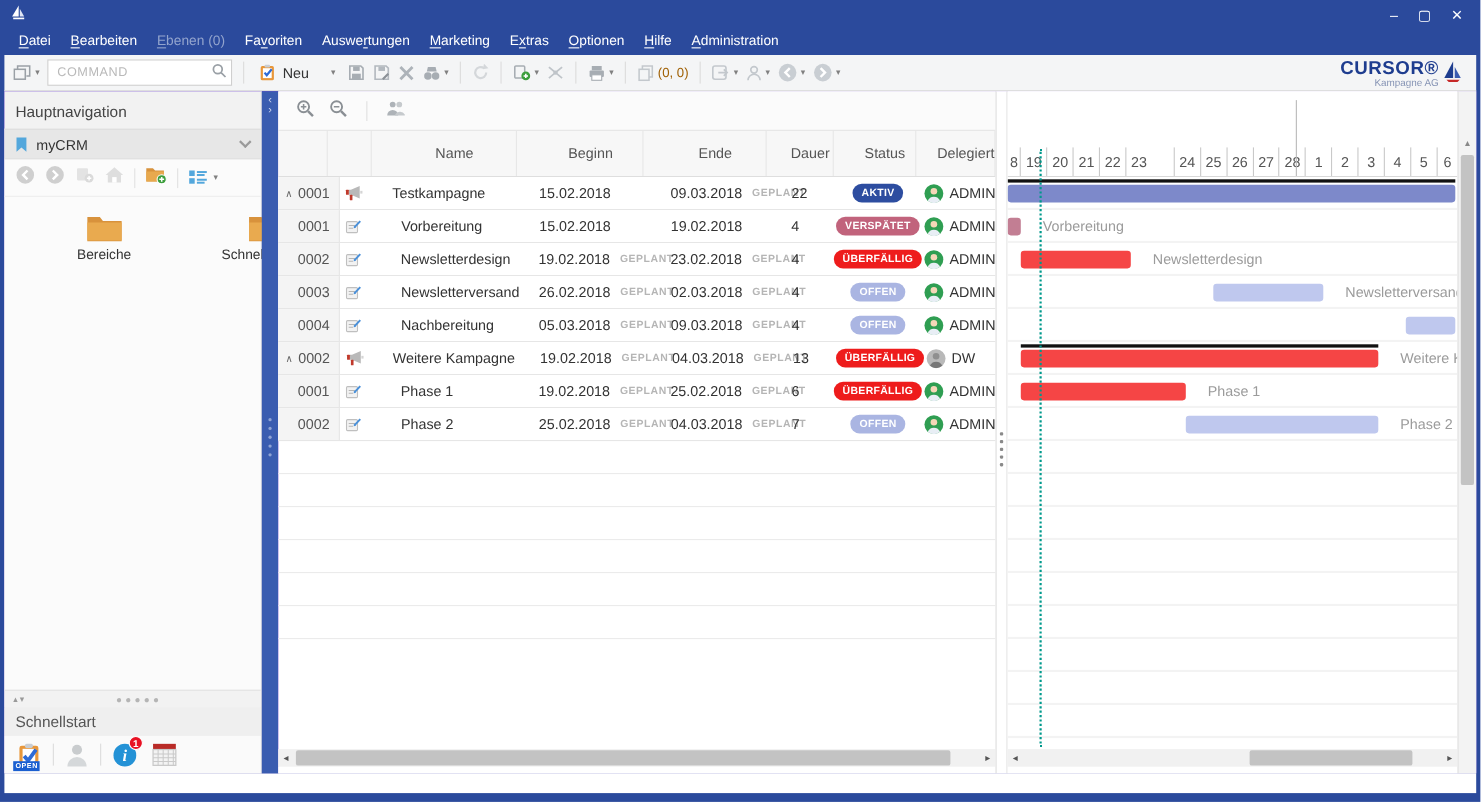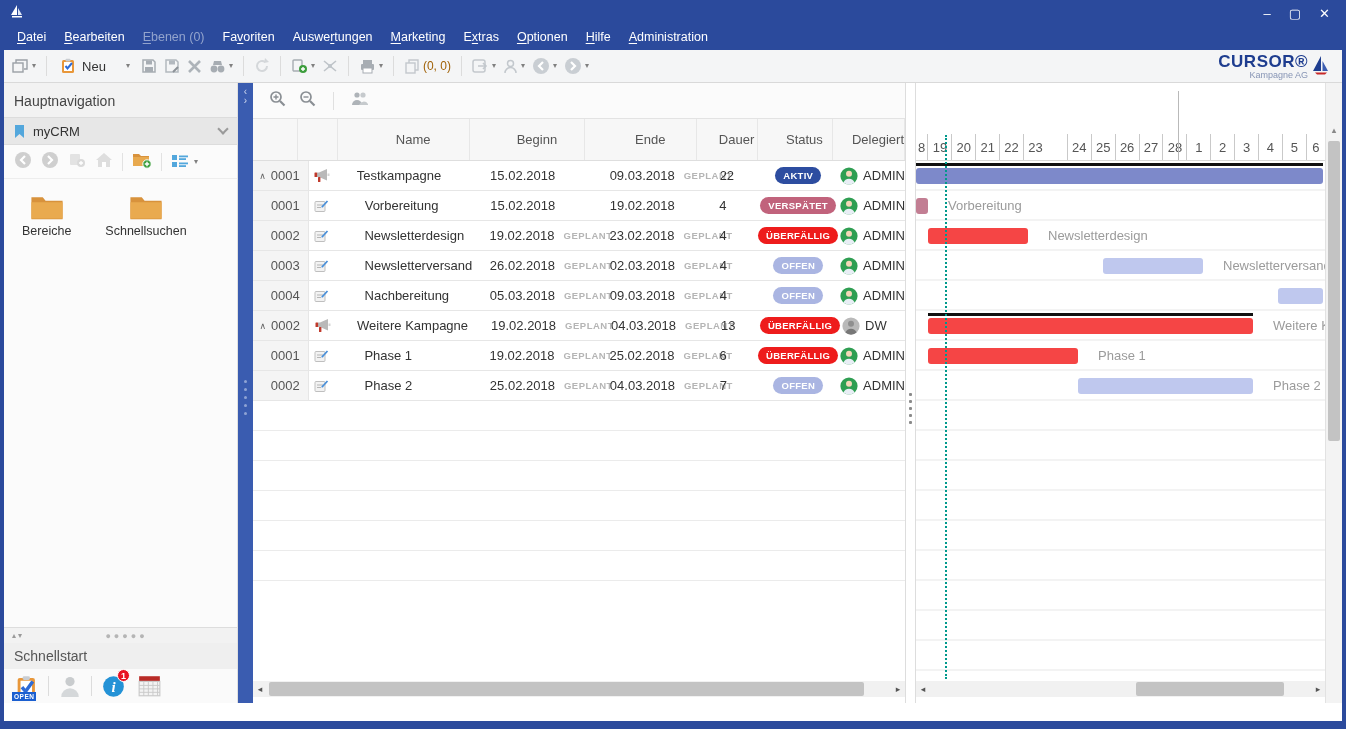--- a/index.html
+++ b/index.html
@@ -41,21 +41,21 @@
   
   .sidebar { width:234px; background:#f2f2f2; display:flex; flex-direction:column; border-right:1px solid #e0e0e0;}
   .side-title { height:34px; line-height:36px; padding-left:10px; font-size:14px; color:#444; }
   .workspace { height:28px; background:#e7e7e7; border-top:1px solid #dcdcdc; border-bottom:1px solid #dcdcdc;
                display:flex; align-items:center; padding:0 10px; gap:8px; }
   .workspace .lbl { font-size:13px; color:#333; flex:1; }
   .chev-down { width:8px; height:8px; border-right:2px solid #9a9a9a; border-bottom:2px solid #9a9a9a; transform:rotate(45deg); margin-top:-4px; }
   .side-tools { height:34px; background:#fbfbfb; display:flex; align-items:center; gap:9px; padding:0 10px; border-bottom:1px solid #ededed;}
   .st-sep { width:1px; height:18px; background:#e2e2e2; }
   .folders { flex:1; background:#fbfbfb; display:flex; gap:34px; padding:14px 18px; align-items:flex-start; border-bottom:1px solid #ddd;}
-  .folder { display:flex; flex-direction:column; align-items:center; gap:4px; }
+  .folder { display:flex; flex-direction:column; align-items:center; gap:4px;margin-left:48px; }
   .folder .lbl { font-size:12.5px; color:#333; }
   .side-split { height:15px; display:flex; align-items:center; background:#f2f2f2; padding:0 8px; }
   .side-split .arr { font-size:8px; color:#9a9a9a; margin-right:2px; }
   .side-split .dots { flex:1; text-align:center; color:#b5b5b5; font-size:9px; letter-spacing:3px; }
   .qs-title { height:26px; line-height:27px; padding-left:10px; font-size:14px; color:#555; background:#efefef; }
   .qs-icons { height:34px; background:#fafafa; display:flex; align-items:center; gap:6px; padding:0 8px; }
   .qs-sep { width:1px; height:20px; background:#dcdcdc; }
   .qs-item { position:relative; width:30px; display:flex; justify-content:center; }
   .badge-red { position:absolute; top:-6px; right:-2px; background:#e81123; color:#fff; border-radius:50%;
                width:13px; height:13px; font-size:9px; font-weight:bold; text-align:center; line-height:13px; border:1px solid #fff;}
@@ -163,20 +163,29 @@
     </div>
 
   <div class="toolbar">
     <span class="tb-ic">
       <svg width="17" height="15" viewBox="0 0 17 15">
           <rect x="1" y="4" width="10" height="9" fill="none" stroke="#9aa0a6" stroke-width="1.4"></rect>
           <path d="M4 4 V1 H15 V10 H12" fill="none" stroke="#9aa0a6" stroke-width="1.4"></path>
         </svg>
       <span class="caret">▾</span>
     </span>
+    <div class="cmd-box">
+      <input placeholder="COMMAND" style="">
+      <span>
+        <svg width="14" height="14" viewBox="0 0 14 14">
+            <circle cx="6" cy="6" r="4" fill="none" stroke="#9aa0a6" stroke-width="1.6"></circle>
+            <line x1="9" y1="9" x2="13" y2="13" stroke="#9aa0a6" stroke-width="1.6"></line>
+          </svg>
+      </span>
+    </div>
     <span class="tb-sep"></span>
     <span class="neu-btn">
       <svg width="15" height="16" viewBox="0 0 15 16">
           <rect x="1" y="2" width="12" height="13" rx="1.5" fill="#e8973a"></rect>
           <rect x="3" y="4" width="8" height="9" fill="#fff"></rect>
           <rect x="4.5" y="0.8" width="5" height="2.6" rx="1" fill="#c9cdd2"></rect>
           <path d="M4.5 8 l2 2.4 L11 5" fill="none" stroke="#2e6bd6" stroke-width="2"></path>
         </svg>
       <span class="lbl">Neu</span>
       <span class="caret" style="margin-left:14px;">▾</span>

